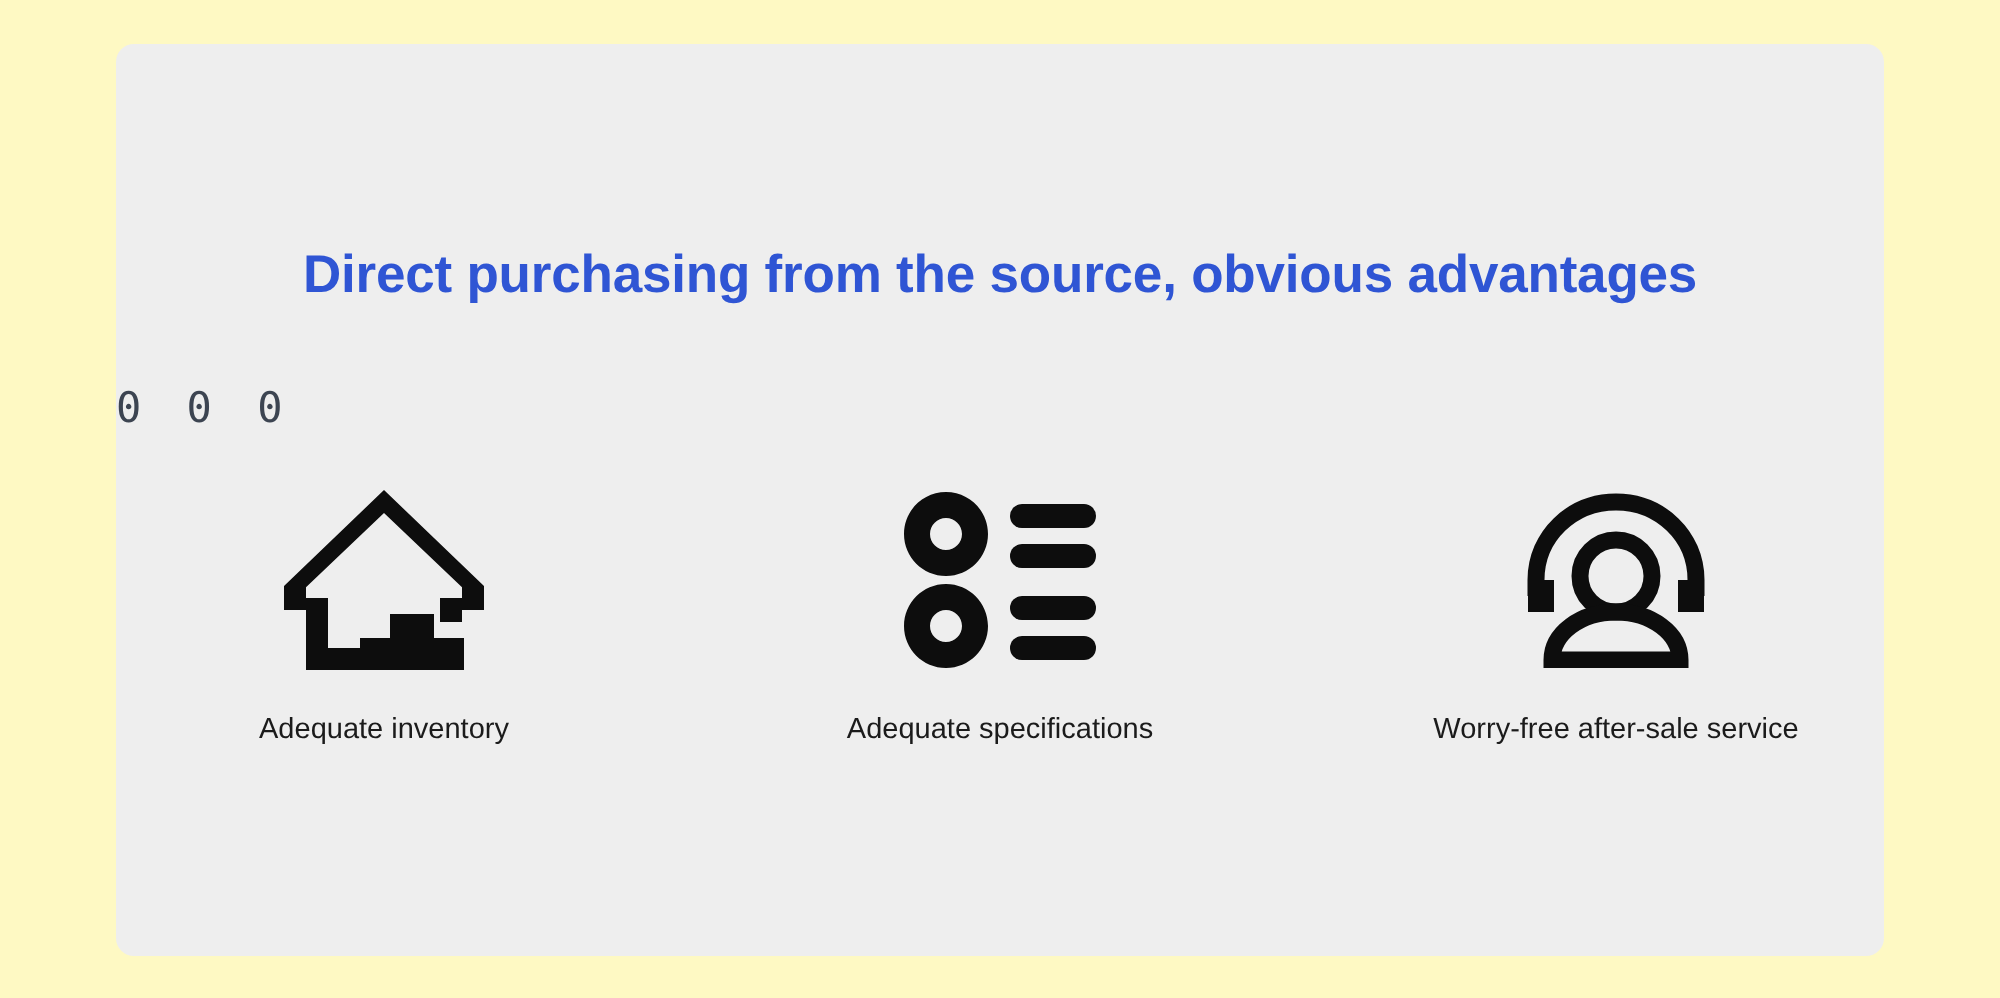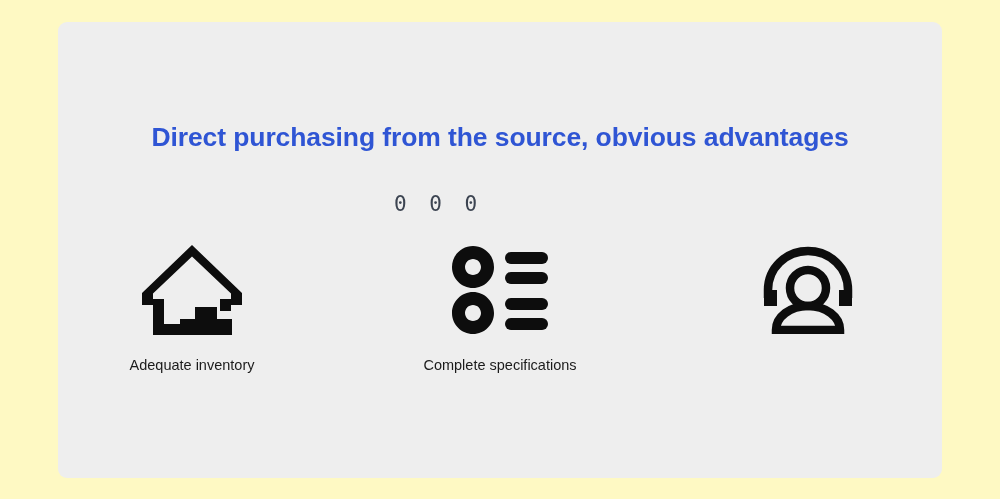--- a/index.html
+++ b/index.html
@@ -40,21 +40,20 @@
     font-size: 26.5px;
     font-weight: bold;
     letter-spacing: -0.1px;
     white-space: nowrap;
   }
   .title-divider {
     position: absolute;
     left: 0;
     top: 172px;
     width: 760px;
-    text-align: center;
     color: #3c4451;
     font-size: 21px;
     letter-spacing: 5px;
     font-family: "DejaVu Sans Mono", monospace;
     line-height: 1;
   }
   .features-row {
     position: absolute;
     left: 0;
     top: 218px;
@@ -125,35 +124,36 @@
             <g fill="#0d0d0d">
               <path d="M23 2 C11.4 2 2 11.4 2 23 C2 34.6 11.4 44 23 44 C34.6 44 44 34.6 44 23 C44 11.4 34.6 2 23 2 Z M23 15 C27.4 15 31 18.6 31 23 C31 27.4 27.4 31 23 31 C18.6 31 15 27.4 15 23 C15 18.6 18.6 15 23 15 Z"></path>
               <path d="M23 48 C11.4 48 2 57.4 2 69 C2 80.6 11.4 90 23 90 C34.6 90 44 80.6 44 69 C44 57.4 34.6 48 23 48 Z M23 61 C27.4 61 31 64.6 31 69 C31 73.4 27.4 77 23 77 C18.6 77 15 73.4 15 69 C15 64.6 18.6 61 23 61 Z"></path>
               <rect x="55" y="8" width="43" height="12" rx="6"></rect>
               <rect x="55" y="28" width="43" height="12" rx="6"></rect>
               <rect x="55" y="54" width="43" height="12" rx="6"></rect>
               <rect x="55" y="74" width="43" height="12" rx="6"></rect>
             </g>
           </svg>
         </div>
-        <div class="feature-label">Complete specifications</div>
+        <div class="feature-label">Adequate specifications</div>
       </div>
 
 
       <div class="feature-item">
         <div class="feature-icon">
           <svg width="96" height="88" viewBox="0 0 96 88" aria-hidden="true">
             <g fill="none" stroke="#0d0d0d" stroke-width="8.5">
               <path d="M8 52 L8 44 C8 22 26 5 48 5 C70 5 88 22 88 44 L88 52"></path>
               <circle cx="48" cy="42" r="18"></circle>
               <path d="M16 84 C16 70.7 30.3 60 48 60 C65.7 60 80 70.7 80 84 Z"></path>
             </g>
             <g fill="#0d0d0d">
               <path d="M4 44 L17 44 L17 60 L4 60 Z M8.5 49.5 L12.5 49.5 L12.5 54 L8.5 54 Z"></path>
               <path d="M79 44 L92 44 L92 60 L79 60 Z M83.5 49.5 L87.5 49.5 L87.5 54 L83.5 54 Z"></path>
             </g>
           </svg>
         </div>
+        <div class="feature-label">Worry-free after-sale service</div>
       </div>
 
     </div>
   </div>
 </div>
 
 </body></html>

